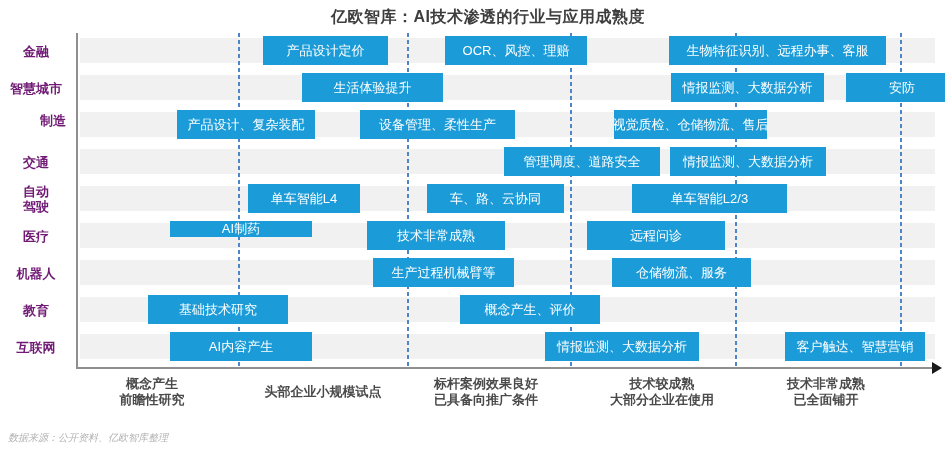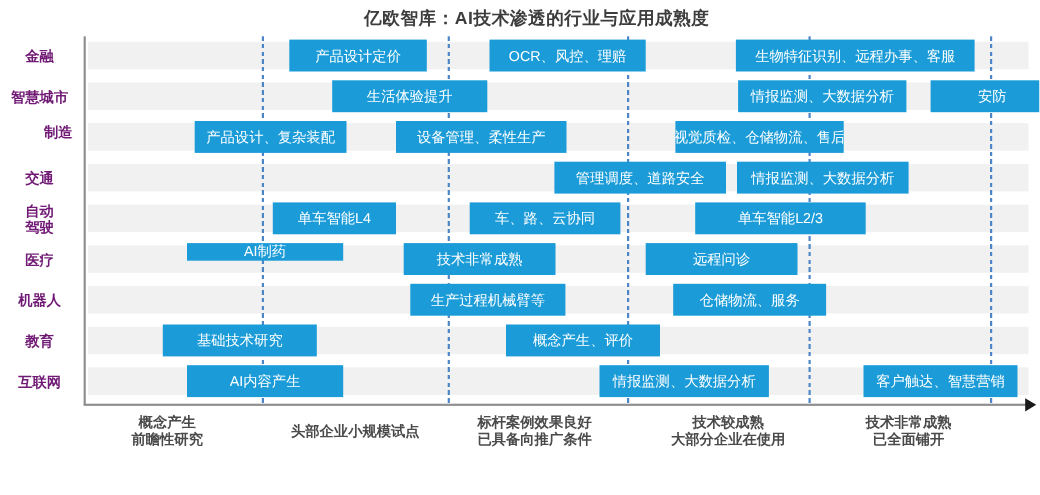--- a/index.html
+++ b/index.html
@@ -138,13 +138,14 @@
       <div class="stage-label" style="left: 662px;">
         <div>技术较成熟</div>
         <div>大部分企业在使用</div>
       </div>
       <div class="stage-label" style="left: 826px;">
         <div>技术非常成熟</div>
         <div>已全面铺开</div>
       </div>
     </div>
 
+  <div class="source-note">数据来源：公开资料、亿欧智库整理</div>
 </div>
 
 </body></html>

